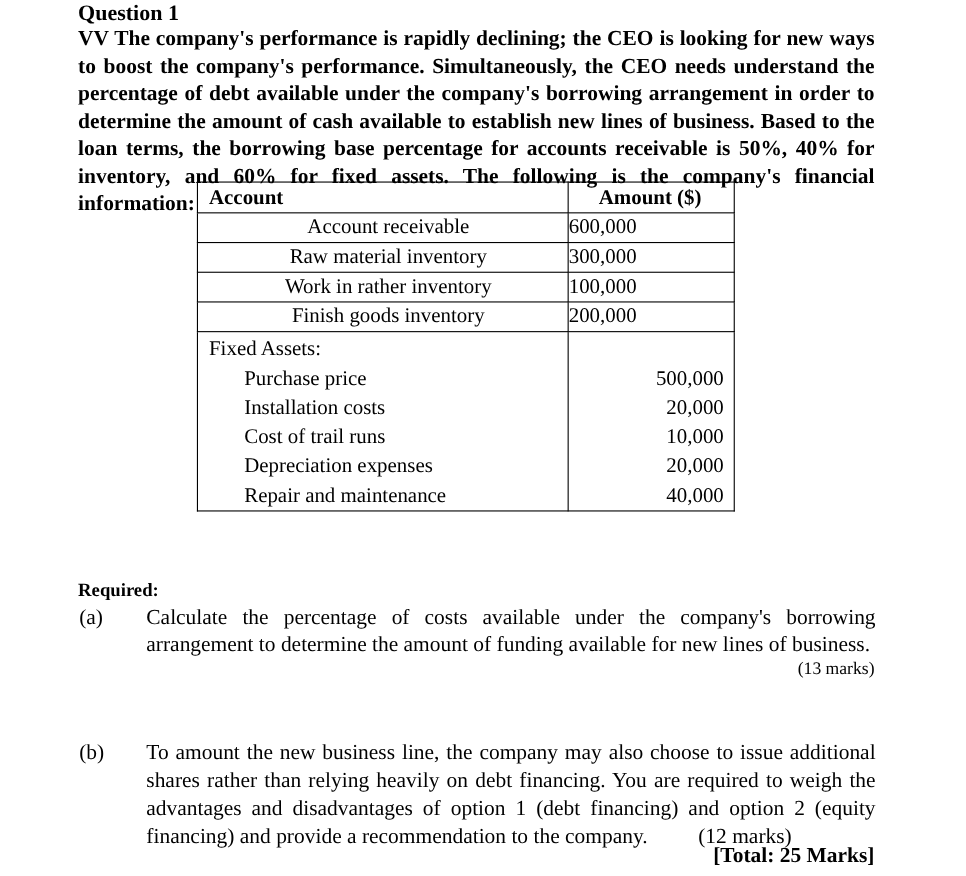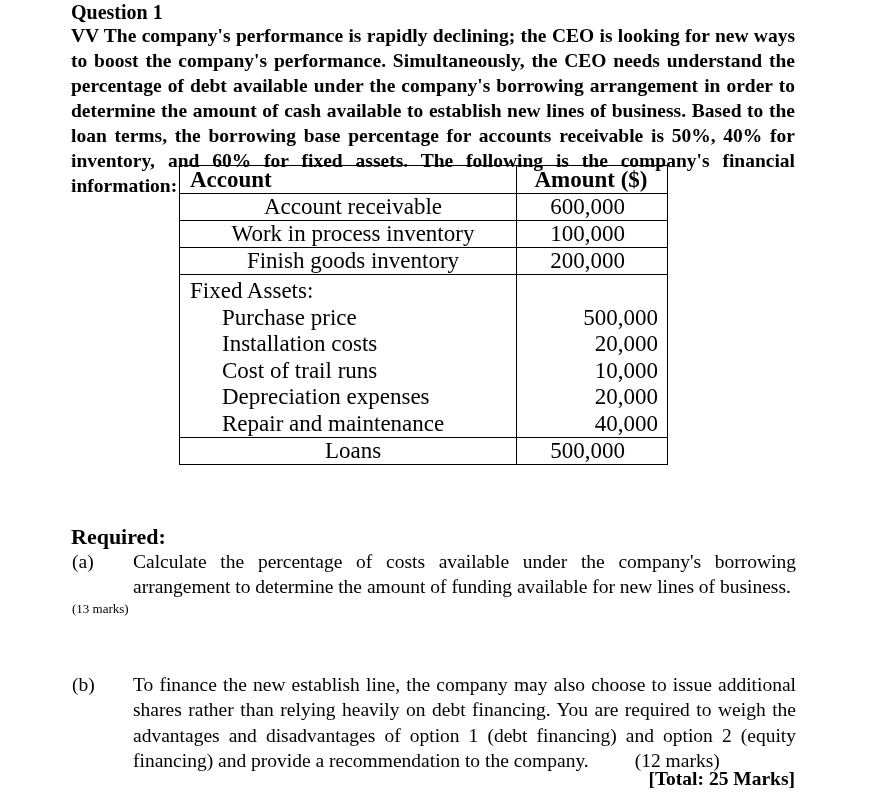--- a/index.html
+++ b/index.html
@@ -50,21 +50,21 @@
   .intro .lastline { text-align: left; }
 
   
   .acct-table {
     position: absolute;
     left: 179px;
     top: 165px;
     width: 488px;
     border-collapse: collapse;
     table-layout: fixed;
-    font-size: 23px;
+    font-size: 19px;
   }
   .acct-table td, .acct-table th {
     border: 1.6px solid #000;
     padding: 0;
     vertical-align: top;
   }
   .col-acct { width: 337px; }
   .col-amt  { width: 151px; }
 
   .acct-table th {
@@ -81,21 +81,21 @@
     padding-right: 2px;
   }
 
   .acct-table td.c-acct {
     text-align: center;
     padding-left: 10px;
     height: 26px;
     line-height: 26px;
   }
   .acct-table td.c-amt {
-    text-align: center;
+    text-align: left;
     padding-right: 9px;
     height: 26px;
     line-height: 26px;
   }
 
   
   td.fa-left, td.fa-right {
     height: 155px;
     line-height: 26.5px;
     padding-top: 3px;
@@ -111,21 +111,21 @@
   .fa-head { display: block; }
   .fa-item { display: block; padding-left: 32px; }
   .fa-val  { display: block; }
   .fa-blank { display: block; }
 
   
   .required-label {
     position: absolute;
     left: 71px;
     top: 525px;
-    font-size: 22px;
+    font-size: 17px;
     font-weight: bold;
     line-height: 24px;
   }
 
   .part {
     position: absolute;
     font-size: 19.5px;
     line-height: 25.4px;
   }
   .part .marker {
@@ -144,22 +144,22 @@
   .part .body .lastline { text-align: left; margin-top: 20px; }
 
   #part-a { left: 72px; top: 549px; width: 724px; }
   #part-b { left: 72px; top: 672px; width: 724px; }
 
   .marks-a {
     position: absolute;
     left: 72px;
     top: 596px;
     width: 723px;
-    text-align: left;
-    font-size: 13px;
+    text-align: right;
+    font-size: 16px;
     line-height: 25.4px;
   }
 
   .marks-inline { padding-left: 46px; }
 
   .total-marks {
     position: absolute;
     left: 72px;
     top: 766px;
     width: 723px;
@@ -195,21 +195,25 @@
         <th class="h-acct">Account</th>
         <th class="h-amt">Amount ($)</th>
       </tr>
     </thead>
     <tbody>
       <tr>
         <td class="c-acct">Account receivable</td>
         <td class="c-amt">600,000</td>
       </tr>
       <tr>
-        <td class="c-acct">Work in process inventory</td>
+        <td class="c-acct">Raw material inventory</td>
+        <td class="c-amt">300,000</td>
+      </tr>
+      <tr>
+        <td class="c-acct">Work in rather inventory</td>
         <td class="c-amt">100,000</td>
       </tr>
       <tr>
         <td class="c-acct">Finish goods inventory</td>
         <td class="c-amt">200,000</td>
       </tr>
       <tr>
         <td class="fa-left">
           <span class="fa-head">Fixed Assets:</span>
           <span class="fa-item">Purchase price</span>
@@ -220,43 +224,39 @@
         </td>
         <td class="fa-right">
           <span class="fa-blank">&nbsp;</span>
           <span class="fa-val">500,000</span>
           <span class="fa-val">20,000</span>
           <span class="fa-val">10,000</span>
           <span class="fa-val">20,000</span>
           <span class="fa-val">40,000</span>
         </td>
       </tr>
-      <tr>
-        <td class="c-acct">Loans</td>
-        <td class="c-amt">500,000</td>
-      </tr>
     </tbody>
   </table>
 
   <div class="required-label">Required:</div>
 
   <div class="part" id="part-a">
     <span class="marker">(a)</span>
     <div class="body">
       <span>Calculate the percentage of costs available under the company's borrowing</span>
       <span class="lastline">arrangement to determine the amount of funding available for new lines of business.</span>
     </div>
   </div>
 
   <div class="marks-a">(13 marks)</div>
 
   <div class="part" id="part-b">
     <span class="marker">(b)</span>
     <div class="body">
-      <span>To finance the new establish line, the company may also choose to issue additional</span>
+      <span>To amount the new business line, the company may also choose to issue additional</span>
       <span>shares rather than relying heavily on debt financing. You are required to weigh the</span>
       <span>advantages and disadvantages of option 1 (debt financing) and option 2 (equity</span>
       <span class="lastline"><span>financing) and provide a recommendation to the company.</span><span class="marks-inline">(12 marks)</span></span>
     </div>
   </div>
 
   <div class="total-marks">[Total: 25 Marks]</div>
 
 </div>
 

